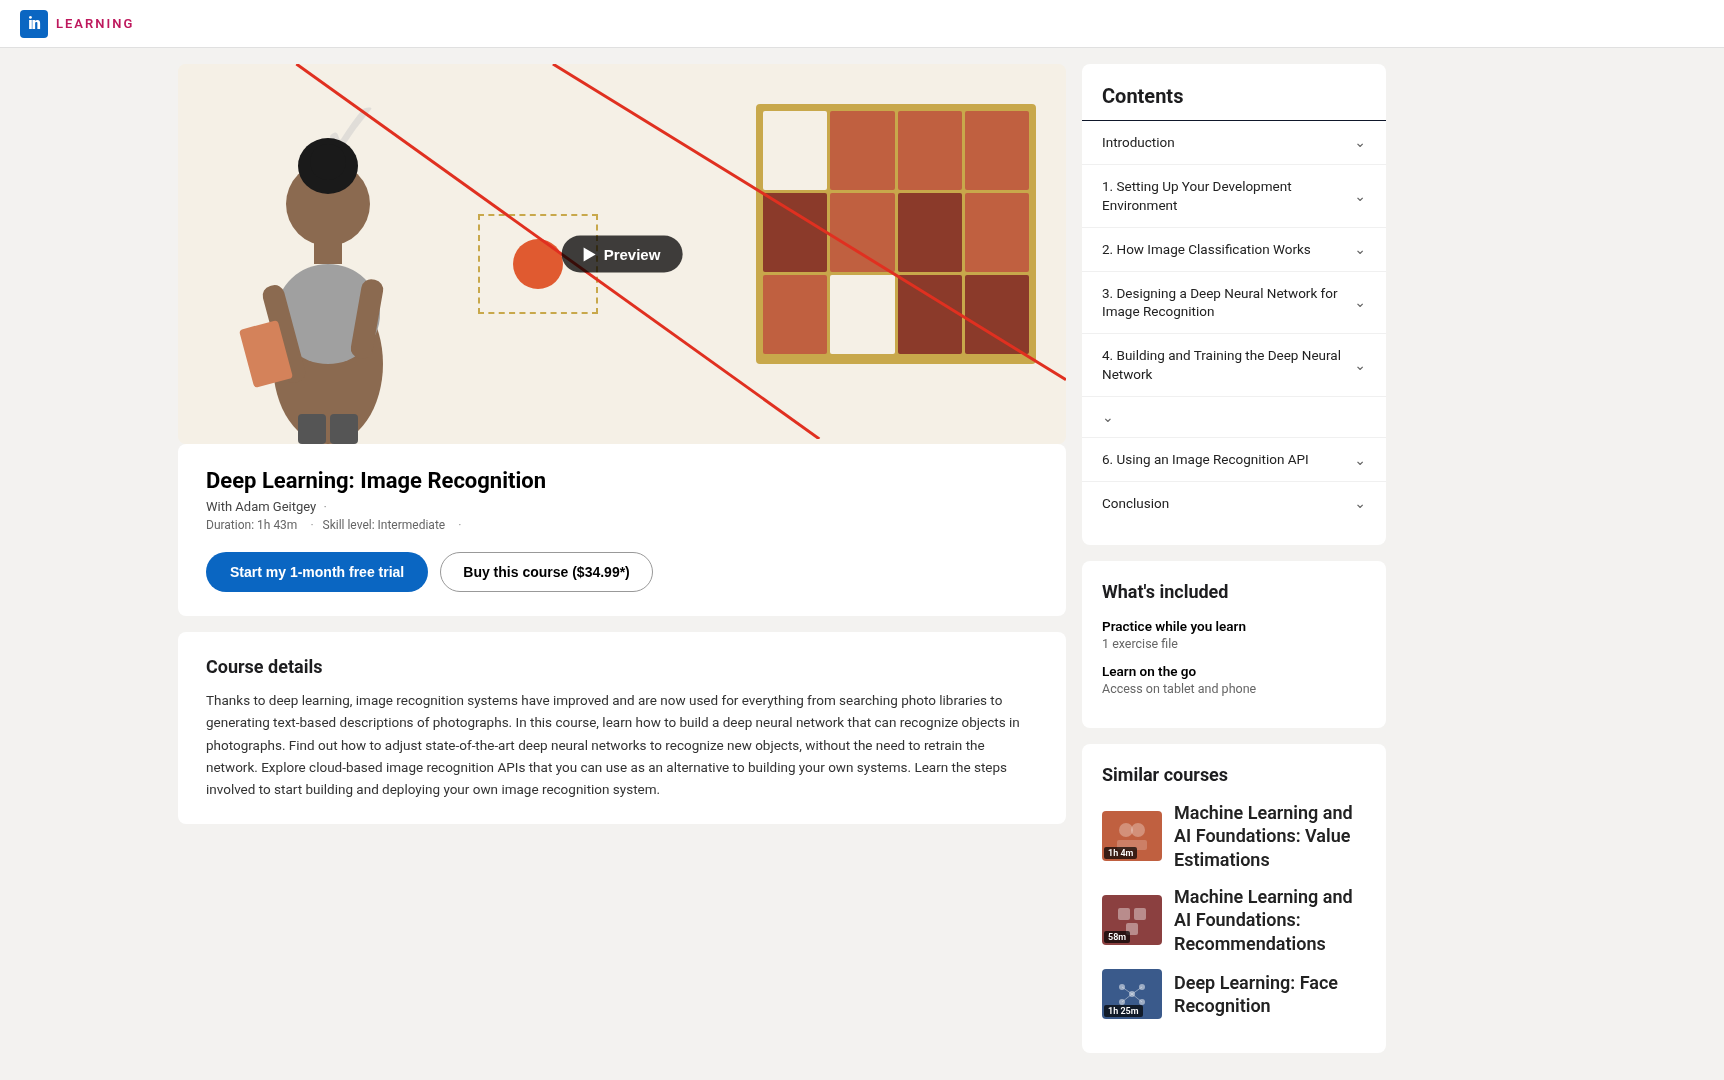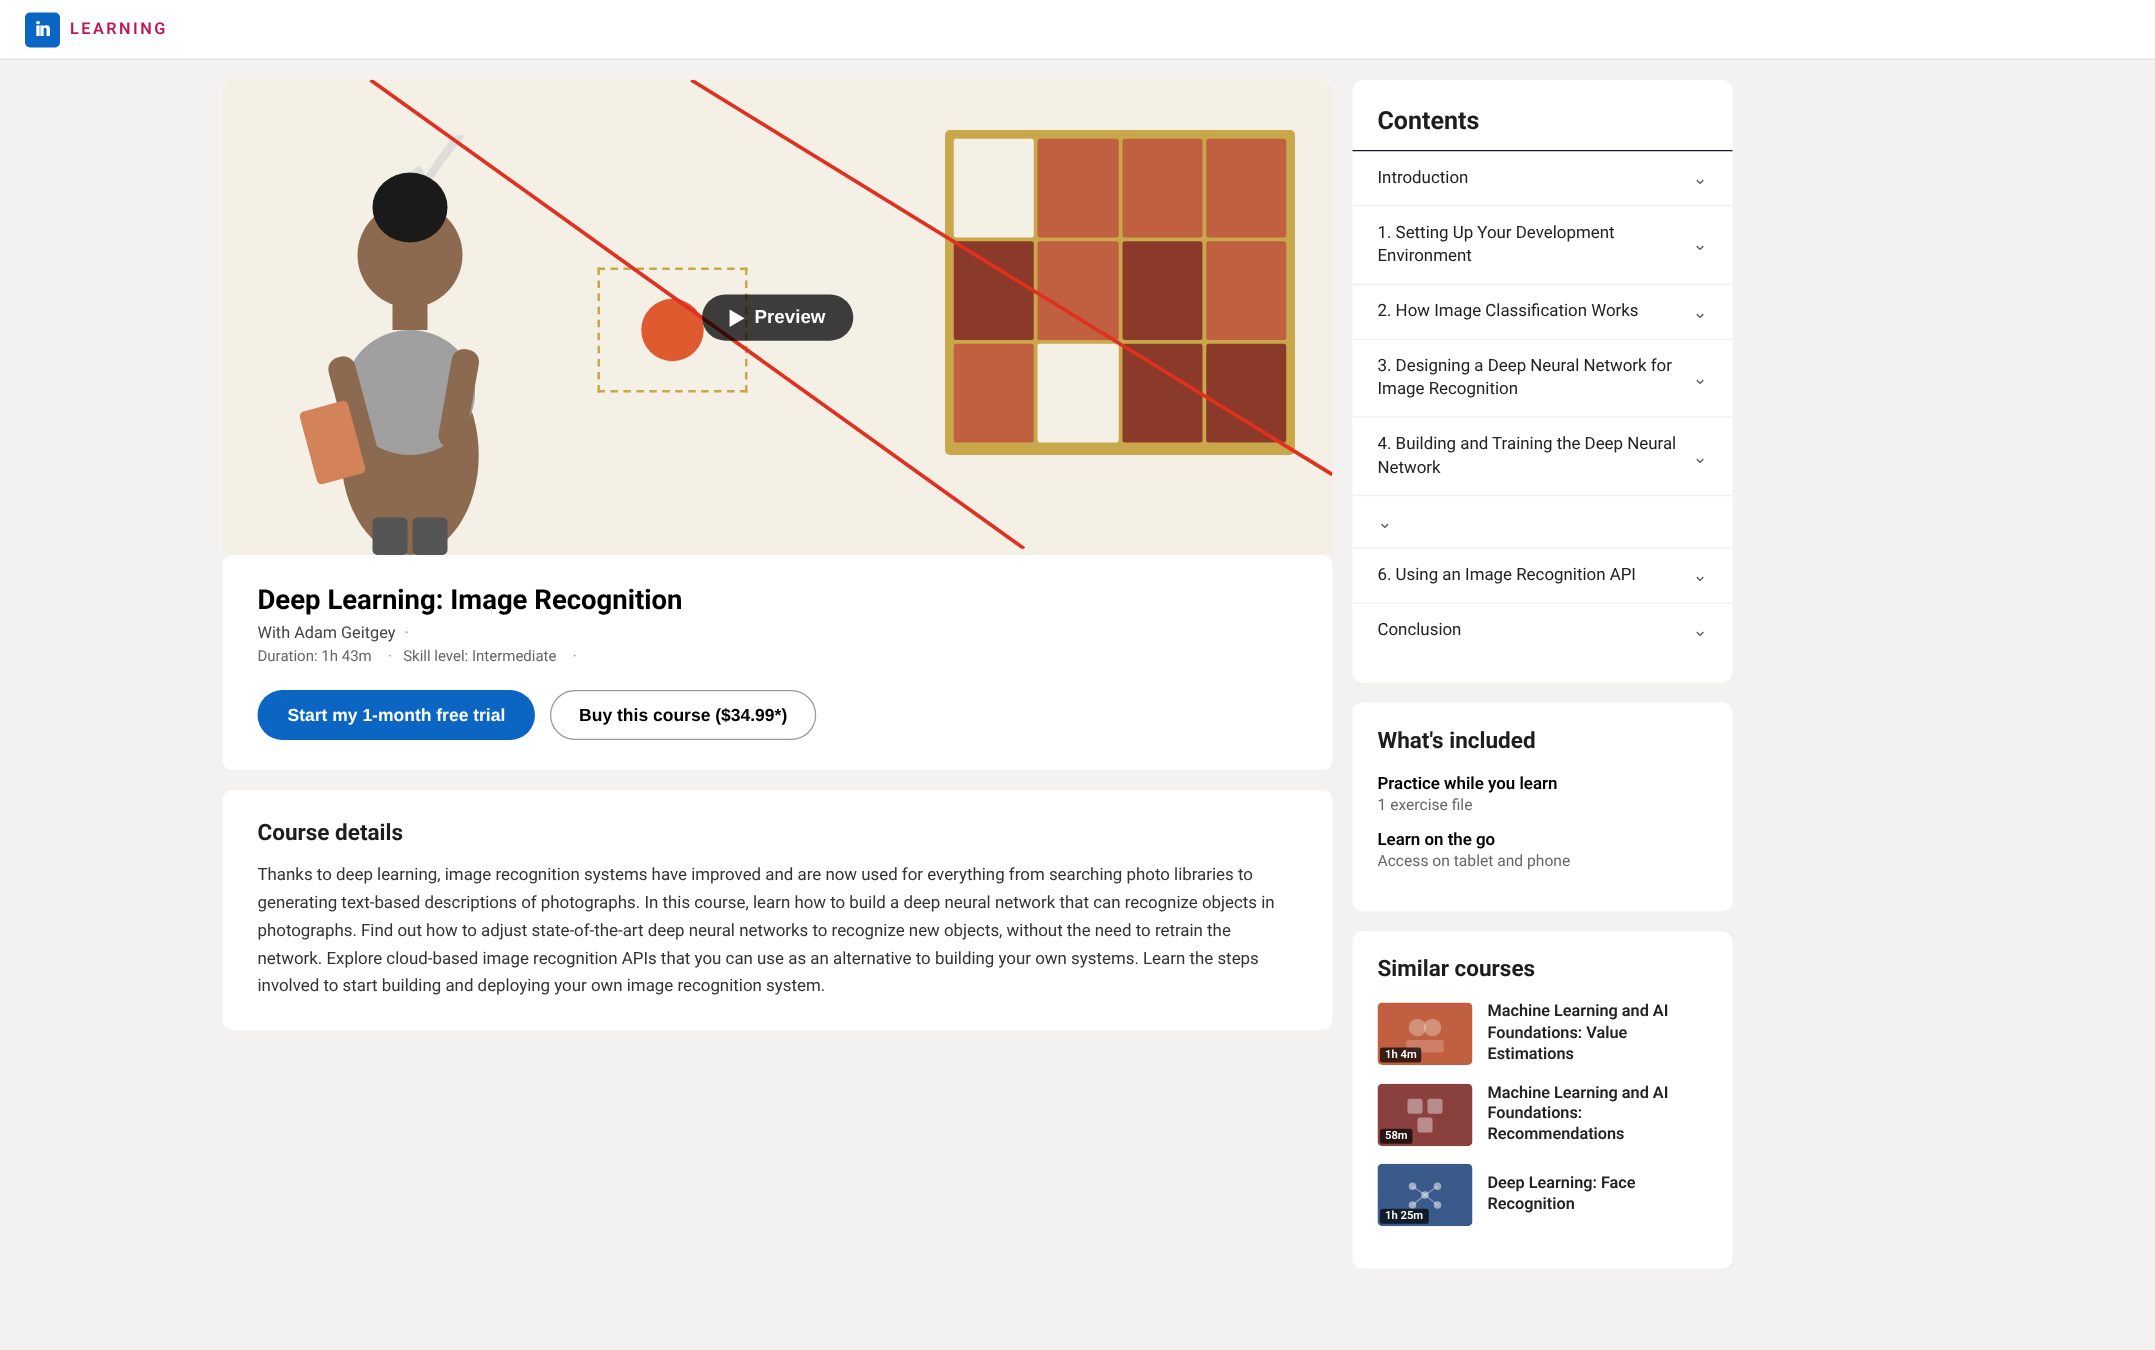--- a/index.html
+++ b/index.html
@@ -318,21 +318,21 @@
       margin-bottom: 16px;
     }
     .similar-course-item {
       display: flex;
       gap: 12px;
       align-items: center;
       margin-bottom: 14px;
       cursor: pointer;
     }
     .similar-course-thumb {
-      width: 76px;
+      width: 60px;
       height: 50px;
       border-radius: 4px;
       flex-shrink: 0;
       position: relative;
       overflow: hidden;
     }
     .thumb-bg {
       width: 100%;
       height: 100%;
       display: flex;
@@ -347,21 +347,21 @@
       color: #fff;
       font-size: 9px;
       padding: 1px 4px;
       border-radius: 2px;
       font-weight: 600;
     }
     .similar-course-info {
       flex: 1;
     }
     .similar-course-title {
-      font-size: 13px;
+      font-size: 18px;
       font-weight: 600;
       color: #222;
       line-height: 1.3;
     }
 
     
   </style>
 </head>
 <body>
 

